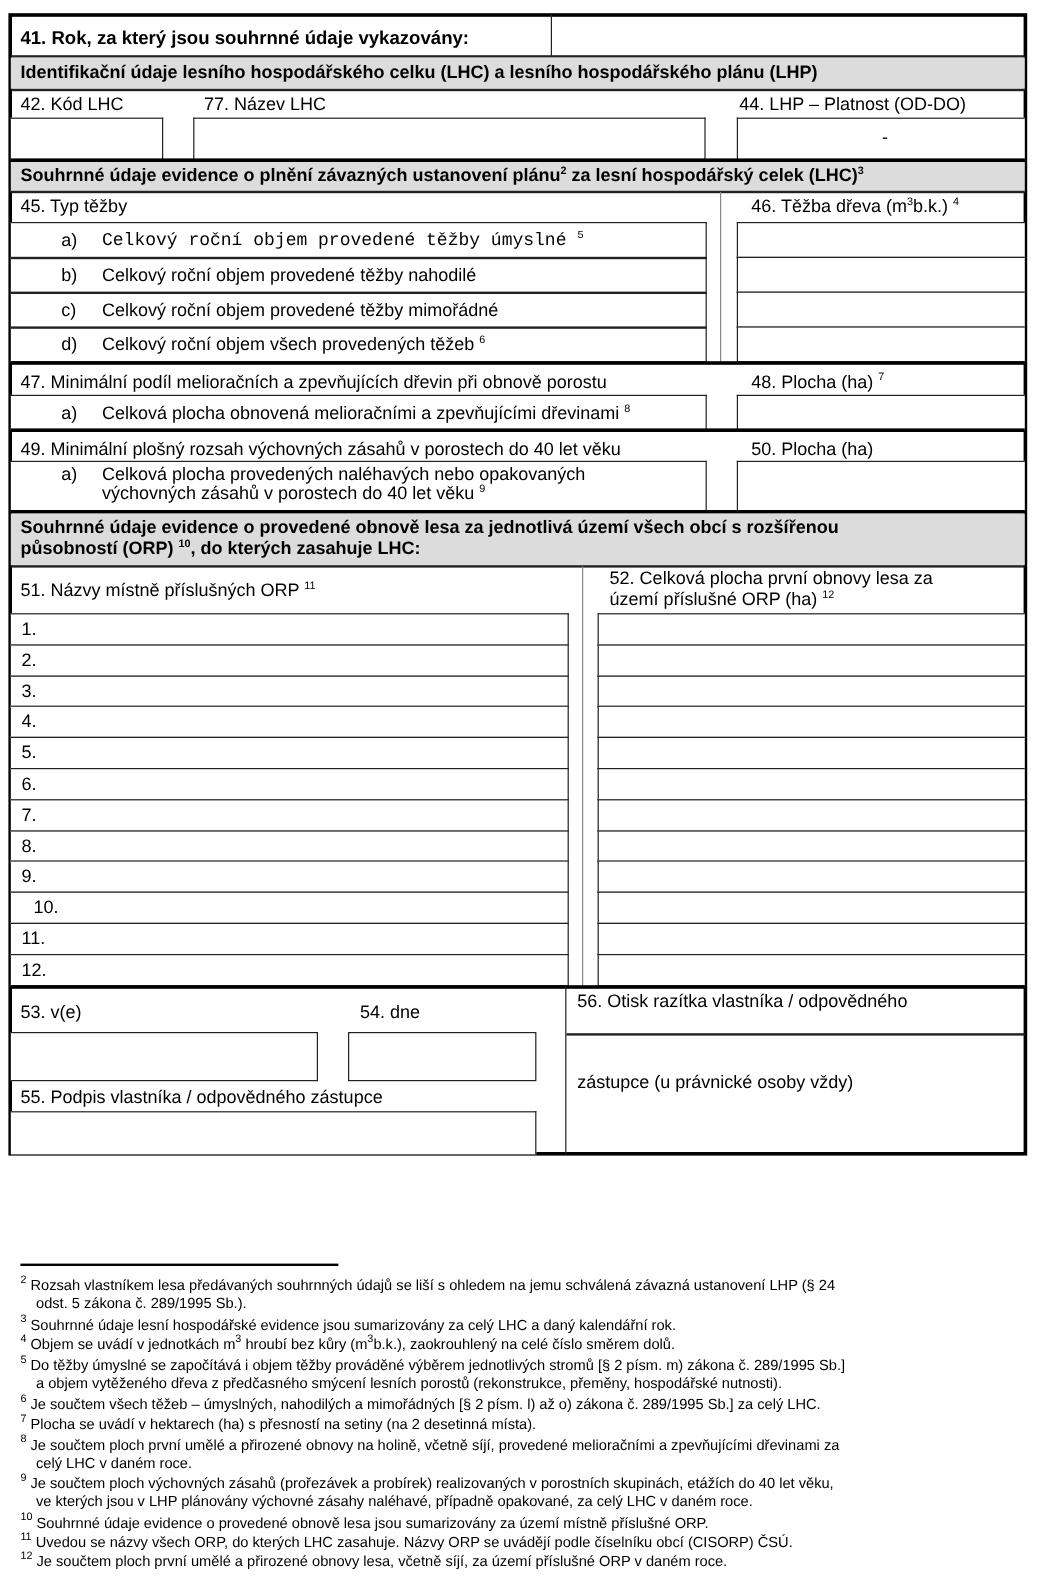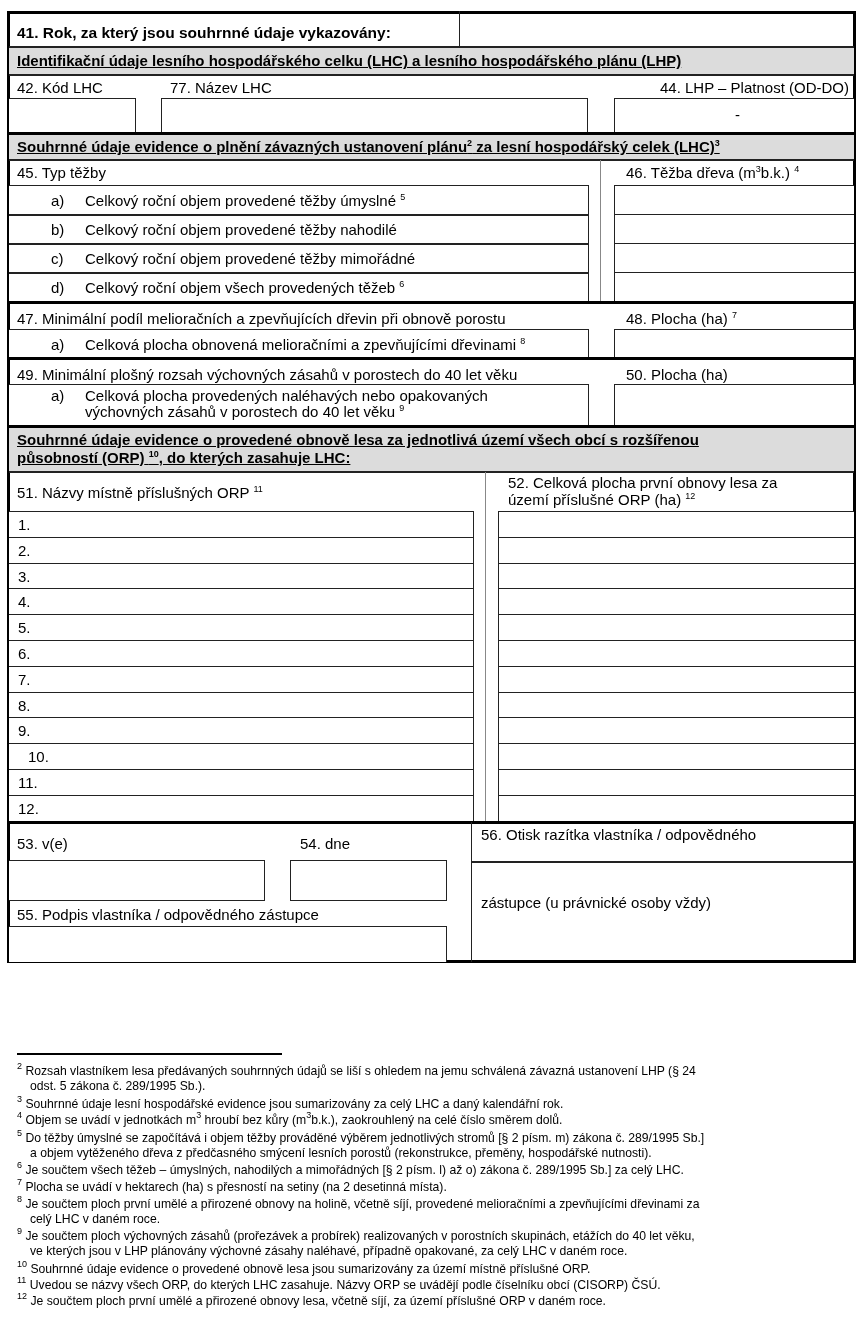--- a/index.html
+++ b/index.html
@@ -2,21 +2,21 @@
 <html><head>
 <meta charset="utf-8">
 <style>
   html,body{margin:0;padding:0;background:#fff;}
   body{width:866px;height:1329px;position:relative;overflow:hidden;font-family:"Liberation Sans",sans-serif;color:#000;}
   .abs{position:absolute;box-sizing:border-box;}
   .outer{border:3px solid #000;}
   .gray{background:#dcdcdc;}
   .txt{position:absolute;font-size:15px;line-height:18px;white-space:nowrap;}
   .bold{font-weight:bold;}
-  .u{text-decoration:underline;}
+  .u{}
   .box{position:absolute;box-sizing:border-box;border:1.5px solid #222;background:#fff;}
   .hline{position:absolute;height:0;border-top:2px solid #222;}
   .hline3{position:absolute;height:0;border-top:3px solid #000;}
   .vline{position:absolute;width:0;border-left:1.5px solid #222;}
   sup{font-size:9px;line-height:0;vertical-align:6px;}
   .fn{position:absolute;left:17px;font-size:12.2px;line-height:15px;width:830px;}
   .fn .cont{padding-left:13px;display:block;}
   .input{position:absolute;box-sizing:border-box;border:none;background:transparent;}
 </style>
 </head>
@@ -28,21 +28,21 @@
 <div class="vline" style="left:459px;top:11px;height:36px;"></div>
 <div class="input" style="left:461px;top:13px;width:392px;height:33px;"></div>
 <div class="hline" style="left:9px;top:46px;width:845px;"></div>
 
 <div class="abs gray" style="left:9px;top:48px;width:845px;height:26px;"></div>
 <div class="txt bold u" style="left:17px;top:52px;">Identifikační údaje lesního hospodářského celku (LHC) a lesního hospodářského plánu (LHP)</div>
 <div class="hline" style="left:9px;top:74px;width:845px;"></div>
 
 <div class="txt" style="left:17px;top:79px;">42. Kód LHC</div>
 <div class="txt" style="left:170px;top:79px;">77. Název LHC</div>
-<div class="txt" style="left:660px;top:79px;">44. LHP – Platnost (OD-DO)</div>
+<div class="txt" style="left:616px;top:79px;">44. LHP – Platnost (OD-DO)</div>
 <div class="box" style="left:9px;top:98px;width:127px;height:35px;border-left:none;border-bottom:none;"></div>
 <div class="box" style="left:161px;top:98px;width:427px;height:35px;border-bottom:none;"></div>
 <div class="box" style="left:614px;top:98px;width:240px;height:35px;border-right:none;border-bottom:none;">
   <span class="txt" style="left:120px;top:7px;">-</span>
 </div>
 <div class="hline3" style="left:9px;top:132px;width:845px;"></div>
 
 <div class="abs gray" style="left:9px;top:135px;width:845px;height:25px;"></div>
 <div class="txt bold u" style="left:17px;top:138px;">
   <span>Souhrnné údaje evidence o plnění závazných ustanovení plánu</span><sup>2</sup><span> za lesní hospodářský celek (LHC)</span><sup>3</sup>
@@ -53,21 +53,21 @@
 <div class="txt" style="left:626px;top:164px;">
   <span>46. Těžba dřeva (m</span><sup>3</sup><span>b.k.)</span> <sup>4</sup>
 </div>
 
 <div class="box" style="left:9px;top:185px;width:580px;height:117px;border-left:none;"></div>
 <div class="hline" style="left:9px;top:214px;width:580px;"></div>
 <div class="hline" style="left:9px;top:243px;width:580px;"></div>
 <div class="hline" style="left:9px;top:272px;width:580px;"></div>
 
 <div class="txt" style="left:51px;top:192px;">a)</div>
-<div class="txt" style="left:85px;top:192px;"><span>Celkový roční objem provedené těžby úmyslné</span> <sup>5</sup></div>
+<div class="txt" style="left:85px;top:192px;font-family:Liberation Mono, monospace;"><span>Celkový roční objem provedené těžby úmyslné</span> <sup>5</sup></div>
 <div class="txt" style="left:51px;top:221px;">b)</div>
 <div class="txt" style="left:85px;top:221px;">Celkový roční objem provedené těžby nahodilé</div>
 <div class="txt" style="left:51px;top:250px;">c)</div>
 <div class="txt" style="left:85px;top:250px;">Celkový roční objem provedené těžby mimořádné</div>
 <div class="txt" style="left:51px;top:279px;">d)</div>
 <div class="txt" style="left:85px;top:279px;"><span>Celkový roční objem všech provedených těžeb</span> <sup>6</sup></div>
 
 <div class="box" style="left:614px;top:185px;width:240px;height:30px;border-right:none;"></div>
 <div class="box" style="left:614px;top:214px;width:240px;height:30px;border-right:none;"></div>
 <div class="box" style="left:614px;top:243px;width:240px;height:30px;border-right:none;"></div>

